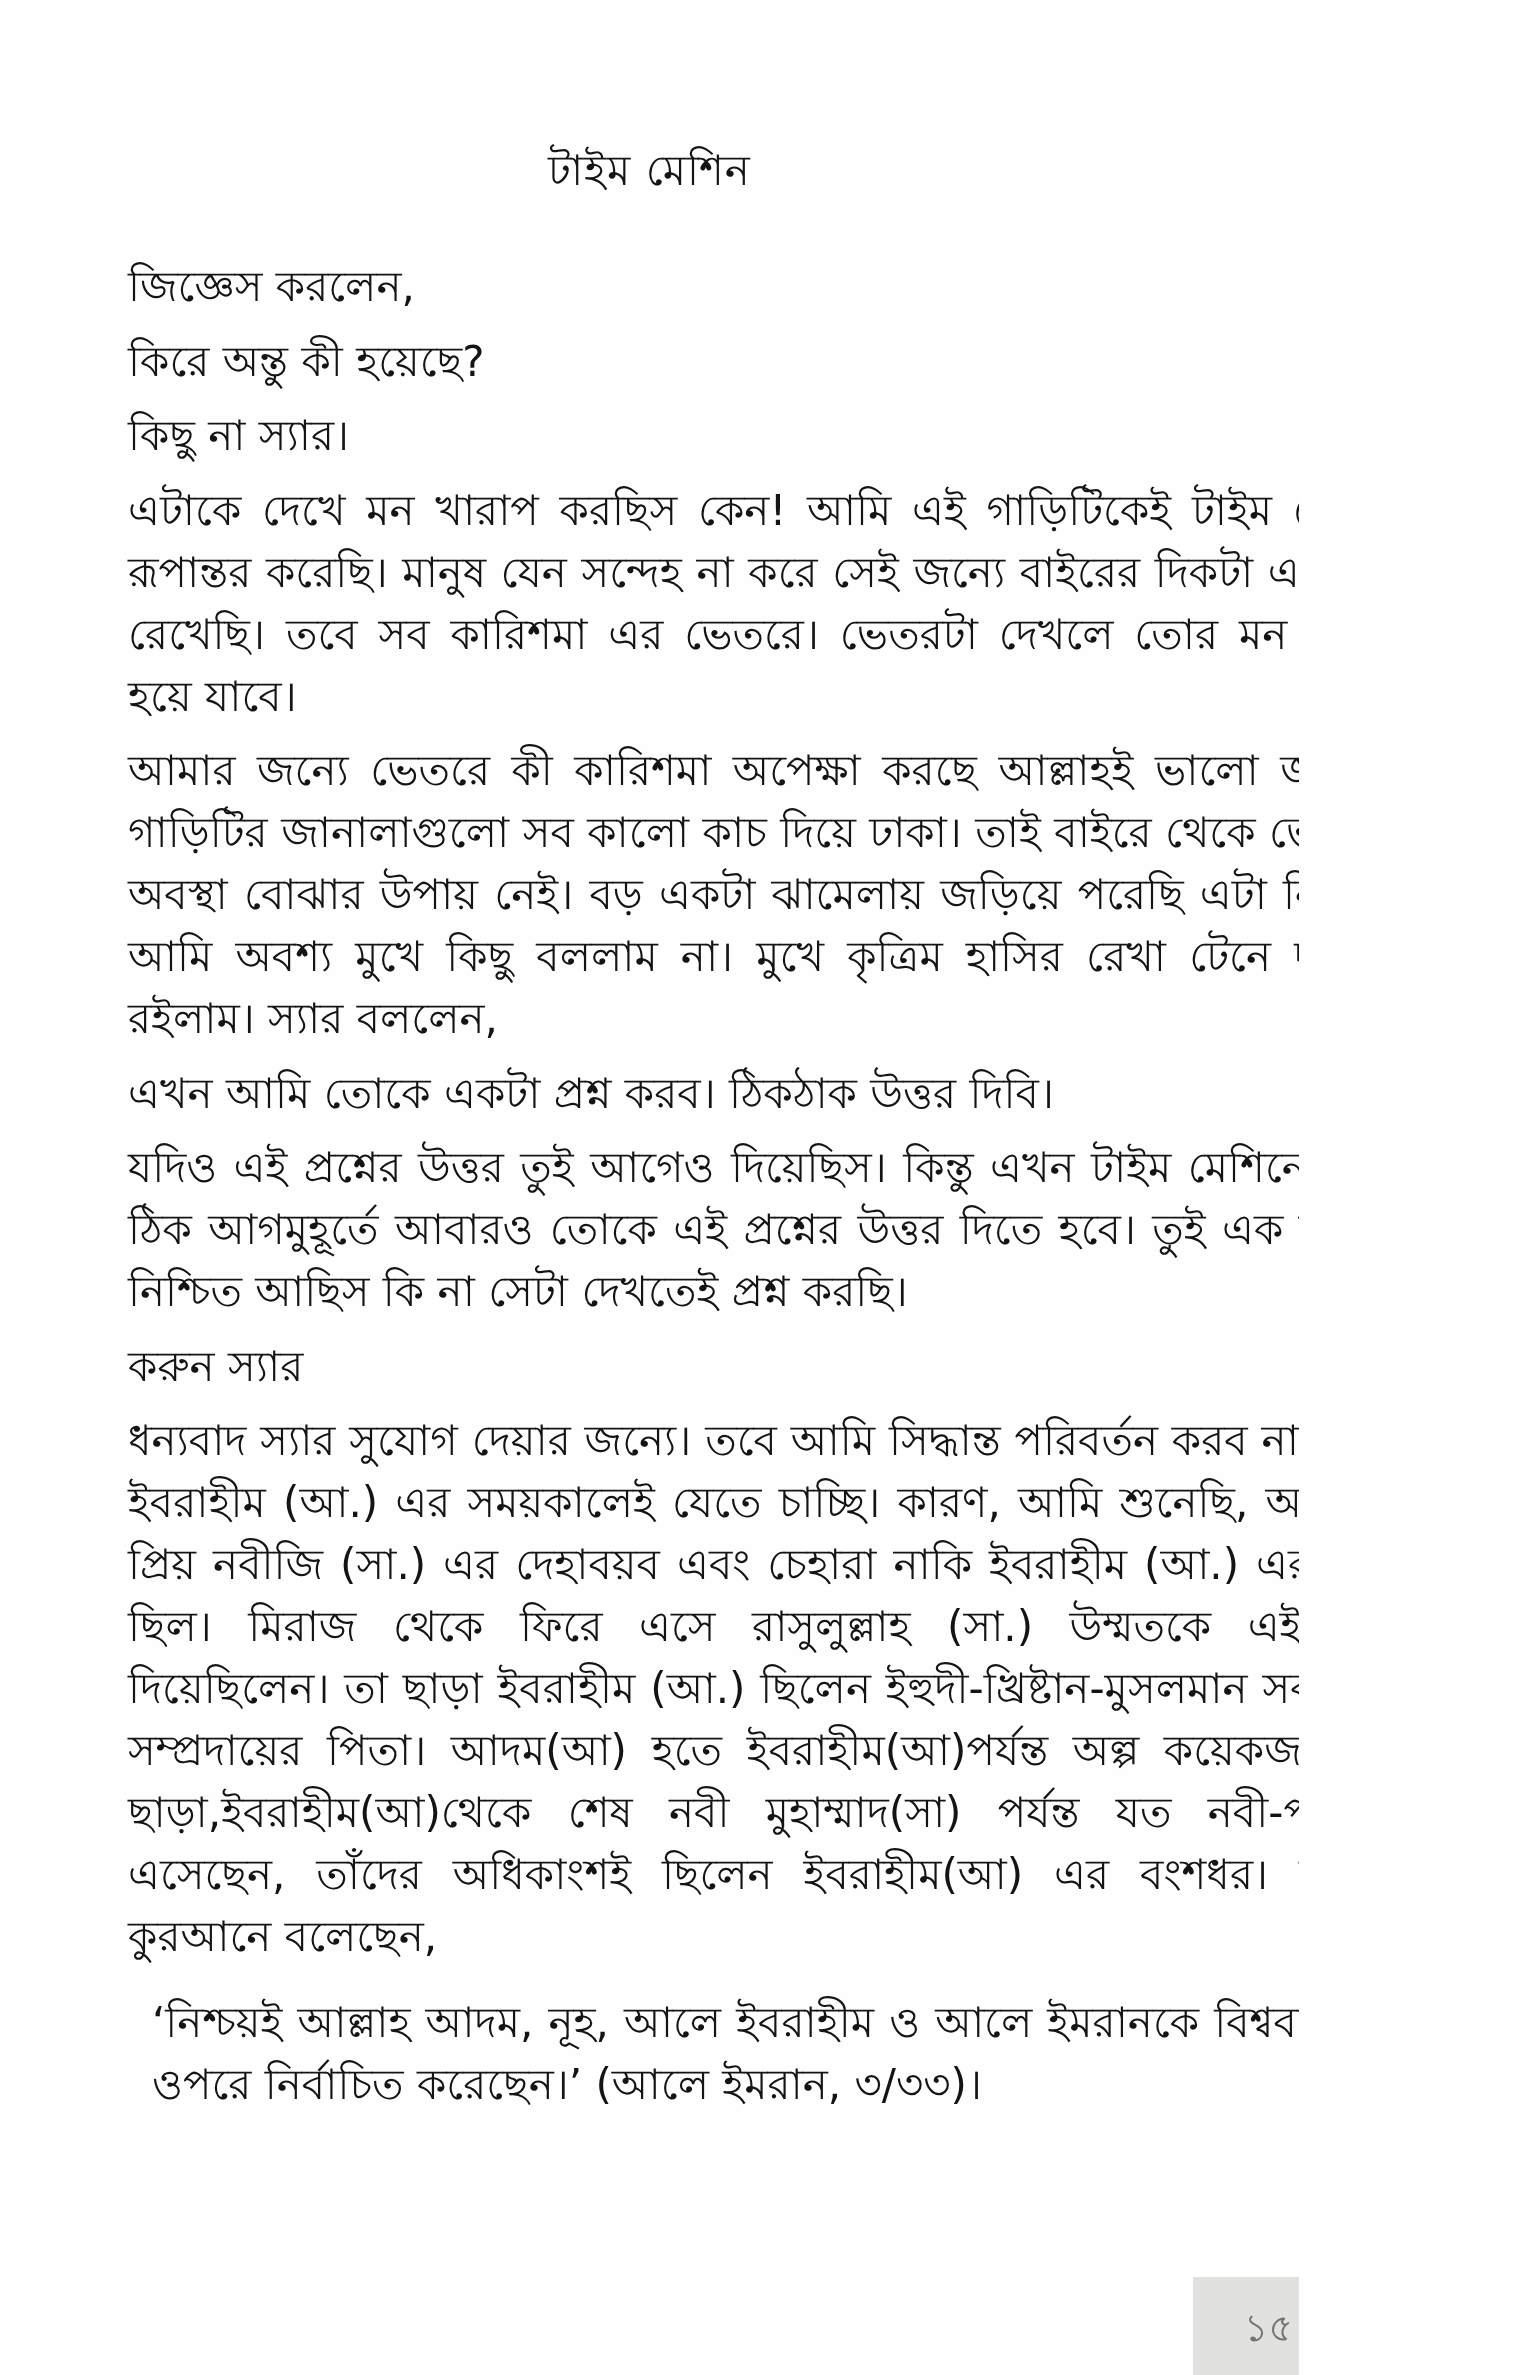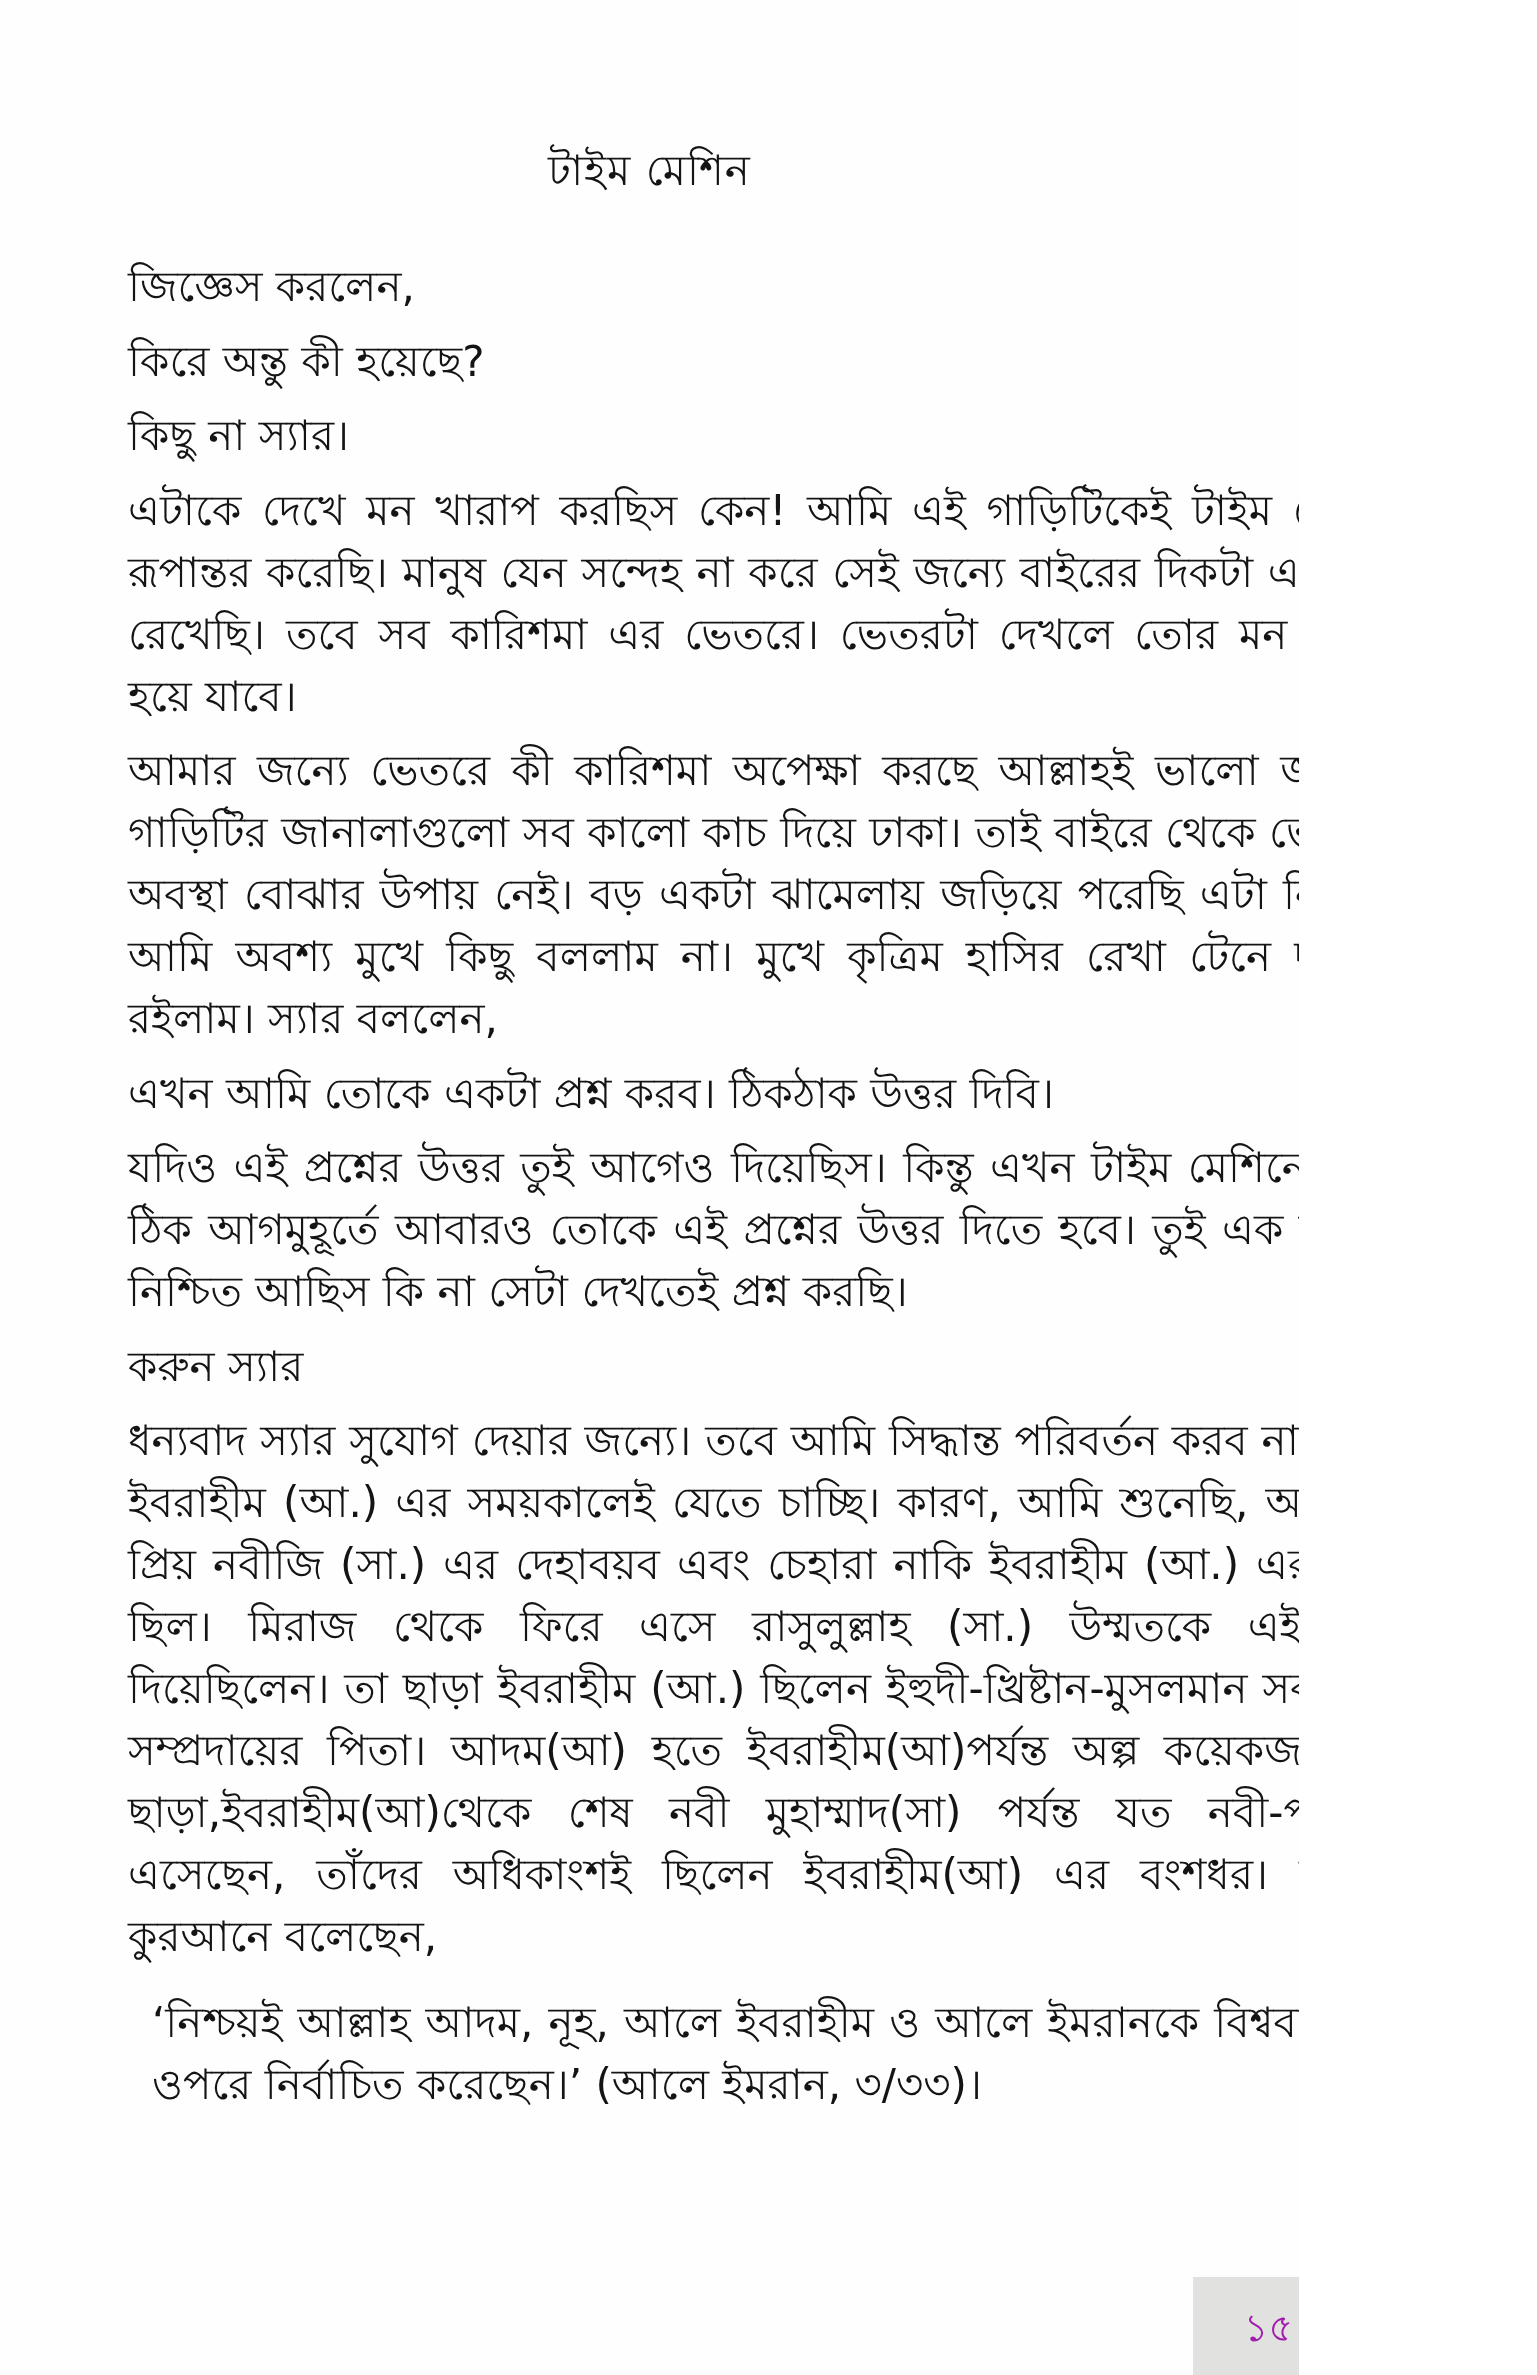--- a/index.html
+++ b/index.html
@@ -50,21 +50,21 @@
     top: 2277px;
     width: 151px;
     height: 99px;
     background: #e1e1df;
   }
   .page-number-box .num {
     display: block;
     margin-top: 21px;
     text-align: center;
     font-size: 38px;
-    color: #a21caf;
+    color: #737373;
   }
 </style>
 </head>
 <body>
 
 <div class="page">
 
   <div class="page-title">টাইম মেশিন</div>
 
   <div class="page-body" id="body-container">

